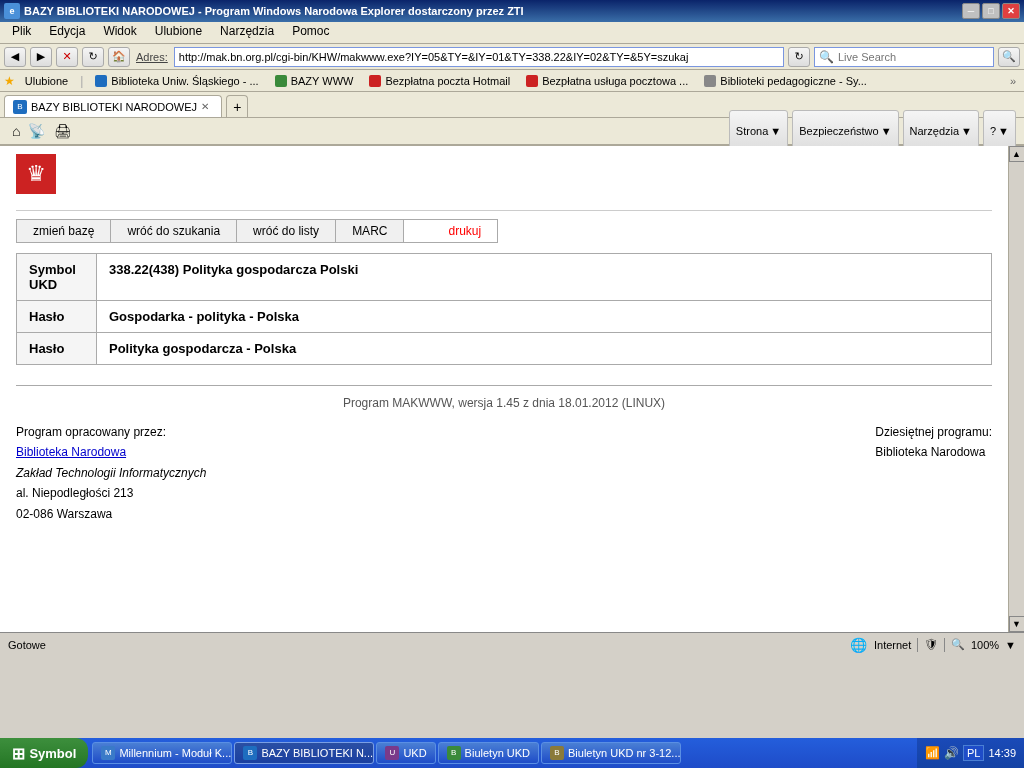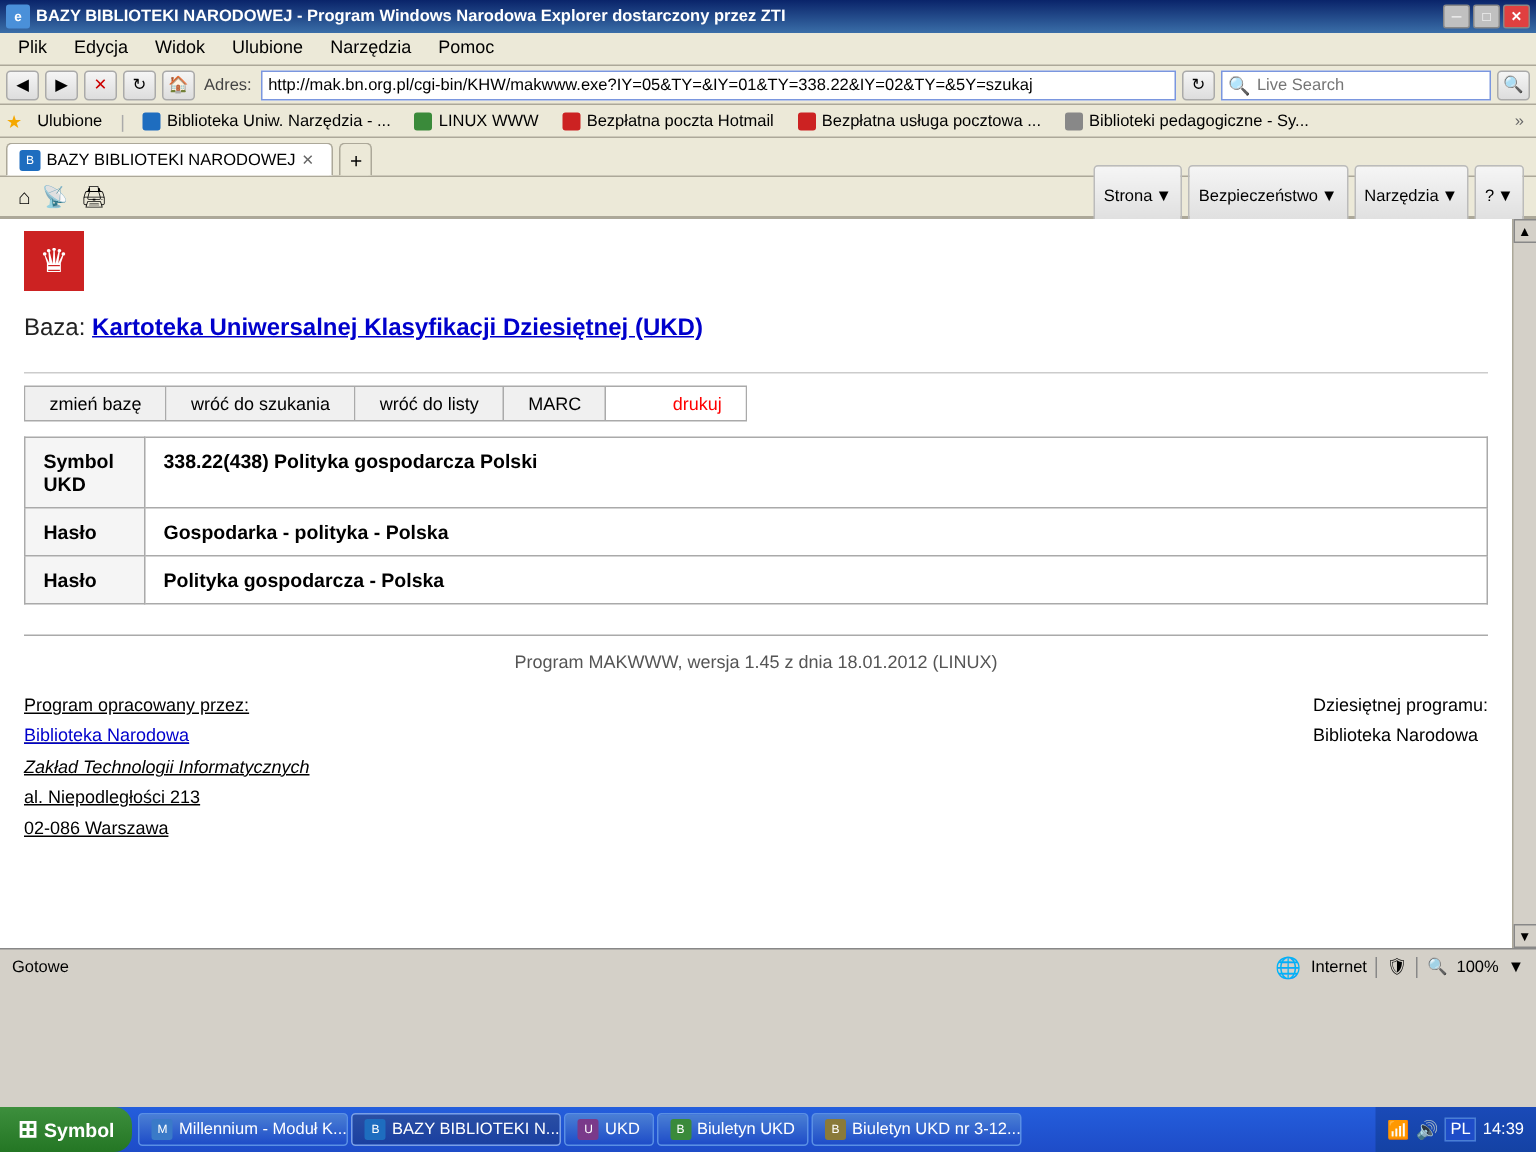--- a/index.html
+++ b/index.html
@@ -190,21 +190,21 @@
       white-space: nowrap;
       width: 80px;
       background: #f5f5f5;
     }
     .value-cell { font-weight: bold; }
 
     
     .footer-hr { border: none; border-top: 1px solid #aaa; margin: 10px 0; }
     .footer-center { text-align: center; color: #555; font-size: 12px; margin-bottom: 12px; }
     .footer-bottom { display: flex; justify-content: space-between; font-size: 12px; }
-    .footer-left { line-height: 1.7; text-decoration: underline; }
+    .footer-left { line-height: 1.7; }
     .footer-link { color: #0000cc; text-decoration: underline; cursor: pointer; }
     .footer-italic { font-style: italic; }
     .footer-right { text-align: left; line-height: 1.7; }
 
     
     .status-bar {
       height: 24px;
       background: #d4d0c8;
       border-top: 1px solid #888;
       display: flex;
@@ -302,41 +302,41 @@
     <div class="menu-item">Pomoc</div>
   </div>
 </div>
 
 <div class="address-bar">
   <div class="nav-btn">◀</div>
   <div class="nav-btn">▶</div>
   <div class="nav-btn" style="color:#cc0000;">✕</div>
   <div class="nav-btn">↻</div>
   <div class="nav-btn">🏠</div>
-  <span style="font-size:11px;color:#444;margin:0 2px;">Adres:</span>
+  <span style="font-size:11px;color:#444;margin:0 2px;text-decoration:underline;">Adres:</span>
   <input class="address-input" type="text" value="http://mak.bn.org.pl/cgi-bin/KHW/makwww.exe?IY=05&amp;TY=&amp;IY=01&amp;TY=338.22&amp;IY=02&amp;TY=&amp;5Y=szukaj" style="">
   <div class="nav-btn">↻</div>
   <div style="display:flex;align-items:center;border:1px solid #7a96df;background:white;height:20px;padding:0 4px;width:180px;gap:4px;">
     <span style="font-size:12px;">🔍</span>
     <input type="text" style="border: none; outline: none; font-size: 11px; color: rgb(136, 136, 136); width: 100%;" placeholder="Live Search">
   </div>
   <div class="nav-btn">🔍</div>
 </div>
 
 <div class="favorites-bar">
   <span class="fav-star">★</span>
   <span class="fav-item">Ulubione</span>
   <span style="color:#aaa;margin:0 2px;">|</span>
   <span class="fav-item">
     <span style="background:#1e6dbf;width:12px;height:12px;display:inline-block;border-radius:2px;margin-right:2px;"></span>
-    <span>Biblioteka Uniw. Narzędzia - ...</span>
+    <span>Biblioteka Uniw. Śląskiego - ...</span>
   </span>
   <span class="fav-item">
     <span style="background:#3a8a3a;width:12px;height:12px;display:inline-block;border-radius:2px;margin-right:2px;"></span>
-    <span>LINUX WWW</span>
+    <span>BAZY WWW</span>
   </span>
   <span class="fav-item">
     <span style="background:#cc2222;width:12px;height:12px;display:inline-block;border-radius:2px;margin-right:2px;"></span>
     <span>Bezpłatna poczta Hotmail</span>
   </span>
   <span class="fav-item">
     <span style="background:#cc2222;width:12px;height:12px;display:inline-block;border-radius:2px;margin-right:2px;"></span>
     <span>Bezpłatna usługa pocztowa ...</span>
   </span>
   <span class="fav-item">
@@ -380,24 +380,20 @@
 </div>
 
 <div class="content-wrapper" style="height: 486px;">
   <div class="page-content">
     <div class="page-inner">
 
       <div class="logo-box">
         <span class="crown-icon">♛</span>
       </div>
 
-      <div class="baza-heading">
-        <span>Baza:</span>
-        <span class="baza-link">Kartoteka Uniwersalnej Klasyfikacji Dziesiętnej (UKD)</span>
-      </div>
 
       <hr style="border:none;border-top:1px solid #ccc;margin-bottom:8px;">
 
       <div style="margin-bottom:10px;">
         <span style="display:inline-flex;border:1px solid #aaa;">
           <button class="action-btn">zmień bazę</button>
           <button class="action-btn">wróć do szukania</button>
           <button class="action-btn">wróć do listy</button>
           <button class="action-btn">MARC</button>
           <button class="action-btn print">drukuj</button>

